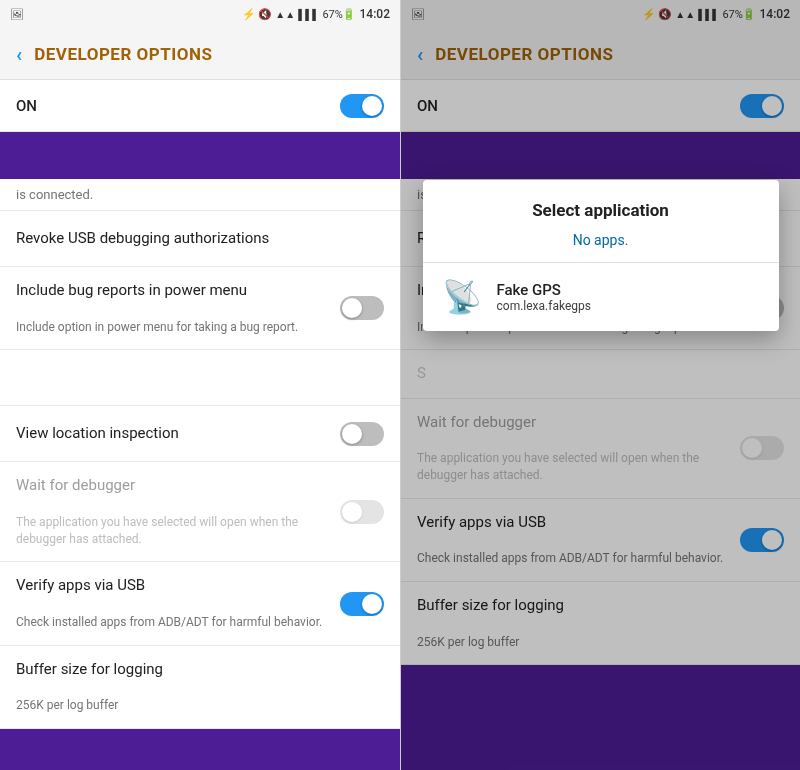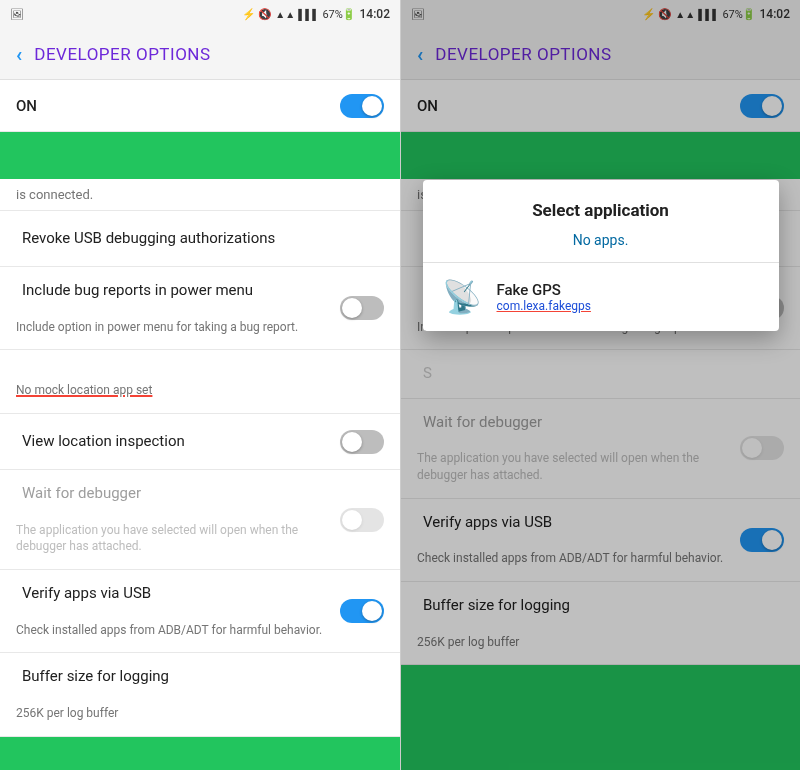--- a/index.html
+++ b/index.html
@@ -59,30 +59,30 @@
       border-bottom: 1px solid #e0e0e0;
     }
     .back-arrow {
       color: #2196F3;
       font-size: 20px;
       margin-right: 12px;
       font-weight: bold;
     }
     .header-title {
       font-size: 17px;
-      font-weight: normal;
-      color: #6d28d9;
+      font-weight: bold;
+      color: #a16207;
       letter-spacing: 0.5px;
     }
 
     
     .content {
       flex: 1;
       overflow-y: auto;
-      background: #22c55e;
+      background: #4c1d95;
     }
 
     
     .on-row {
       height: 52px;
       background: #fff;
       display: flex;
       align-items: center;
       justify-content: space-between;
       padding: 0 16px;
@@ -143,21 +143,20 @@
     }
     .settings-item-content {
       flex: 1;
       padding-right: 8px;
     }
     .settings-item-title {
       font-size: 15px;
       color: #212121;
       font-weight: 400;
       line-height: 1.3;
-      margin-left: 6px;
     }
     .settings-item-subtitle {
       font-size: 12px;
       color: #757575;
       margin-top: 18px;
       line-height: 1.4;
     }
     .settings-item-title.disabled {
       color: #9e9e9e;
     }
@@ -235,22 +234,21 @@
     }
 
     .app-name {
       font-size: 15px;
       font-weight: 500;
       color: #212121;
     }
 
     .app-package {
       font-size: 12px;
-      color: #1d4ed8;
-      text-decoration: underline;
+      color: #404040;
       text-decoration-color: #f44336;
     }
   </style>
 </head>
 <body>
 
 <div class="phone-panel">
 
   <div class="status-bar">
     <div class="status-bar-left">
@@ -293,21 +291,20 @@
         <div class="settings-item-title">Include bug reports in power menu</div>
         <div class="settings-item-subtitle">Include option in power menu for taking a bug report.</div>
       </div>
       <div class="toggle off">
         <div class="toggle-knob"></div>
       </div>
     </div>
 
     <div class="settings-item">
       <div class="settings-item-content">
-        <div class="settings-item-subtitle red-underline">No mock location app set</div>
       </div>
     </div>
 
     <div class="settings-item">
       <div class="settings-item-content">
         <div class="settings-item-title">View location inspection</div>
       </div>
       <div class="toggle off">
         <div class="toggle-knob"></div>
       </div>

